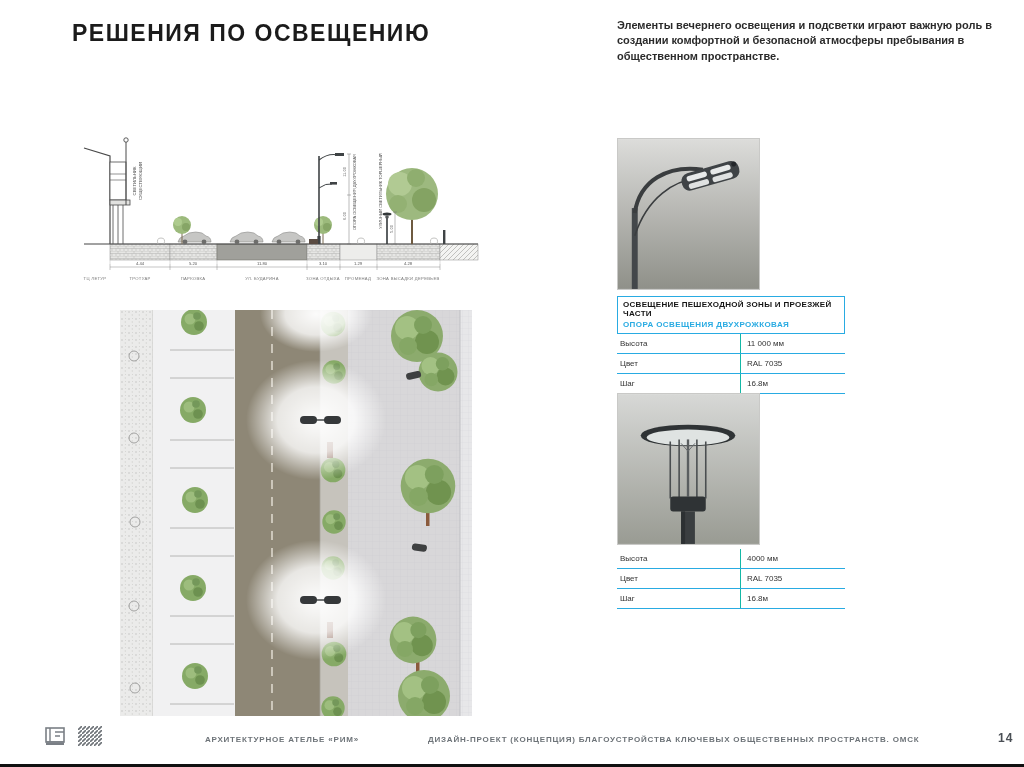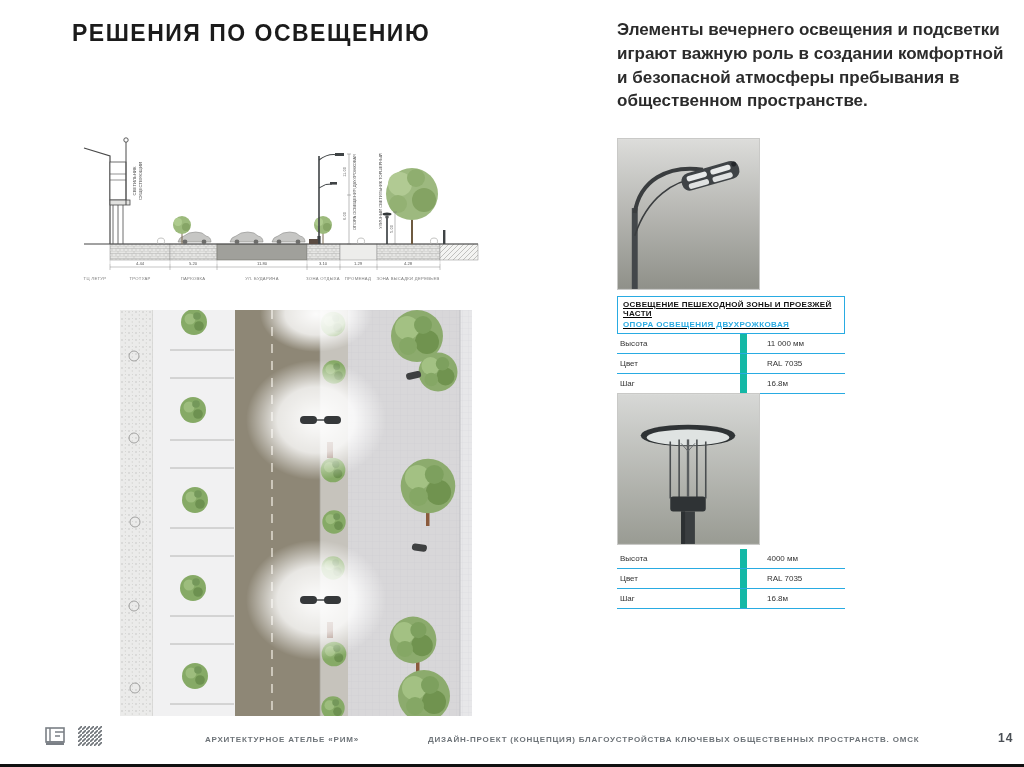--- a/index.html
+++ b/index.html
@@ -4,41 +4,41 @@
 <style>
   html,body{margin:0;padding:0;}
   body{width:1024px;height:767px;position:relative;background:#ffffff;
        font-family:"Liberation Sans", sans-serif;overflow:hidden;}
 
   .abs{position:absolute;}
 
   
   #page-title{left:40px;top:20px;font-size:23px;font-weight:800;color:#1b1b1b;
               letter-spacing:1.5px;margin-left:32px;}
-  #intro{left:617px;top:18px;width:396px;font-size:17px;font-weight:700;
+  #intro{left:617px;top:18px;width:396px;font-size:11px;font-weight:700;
          color:#2b2b2b;line-height:1.4;}
 
   
   #section-svg{left:82px;top:126px;}
   #plan-svg{left:120px;top:310px;}
 
   
   .lamp-photo{left:617px;width:143px;height:152px;border:1px solid #c9c9c7;box-sizing:border-box;}
   #photo-1{top:138px;}
   #photo-2{top:393px;}
   .spec-table{left:617px;width:228px;background:#fff;}
   #table-1{top:296px;}
   #table-2{top:549px;}
-  .spec-head{border:1.5px solid #29abe2;padding:3px 10px 4px 5px;text-decoration:underline;}
+  .spec-head{border:1.5px solid #29abe2;padding:3px 10px 4px 5px;}
   .spec-head .l1{font-size:8px;font-weight:700;color:#141414;letter-spacing:.3px;}
   .spec-head .l2{font-size:8px;font-weight:700;color:#29abe2;letter-spacing:.4px;margin-top:2px;}
   .spec-row{display:flex;align-items:stretch;height:19px;border-bottom:1px solid #29abe2;
             font-size:8px;color:#333;}
   .spec-row .lab{width:120px;display:flex;align-items:center;padding-left:3px;}
-  .spec-row .val{flex:1;border-left:7px solid #14b8a6;display:flex;align-items:center;padding-left:20px;}
+  .spec-row .val{flex:1;border-left:1px solid #14b8a6;display:flex;align-items:center;padding-left:6px;}
 
   
   .footer-text{top:735px;font-size:8px;font-weight:700;color:#6d7378;letter-spacing:.8px;text-align:right;}
   #footer-studio{left:205px;}
   #footer-project{left:428px;}
   #page-number{left:998px;top:731px;font-size:12px;font-weight:700;color:#4a4f55;letter-spacing:1px;}
   #footer-logos{left:44px;top:726px;display:flex;gap:12px;align-items:center;}
   #bottom-bar{left:0;bottom:0;width:1024px;height:3px;background:#101010;}
 
   svg text{font-family:"Liberation Sans", sans-serif;}

